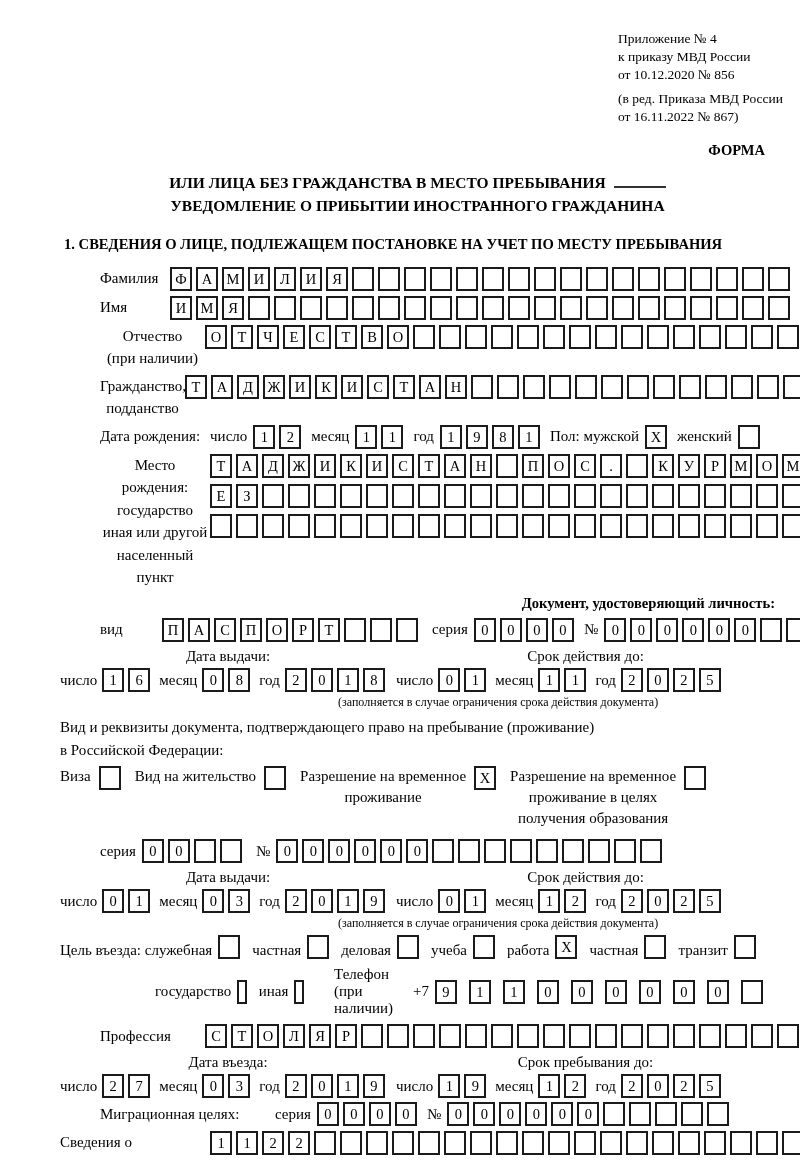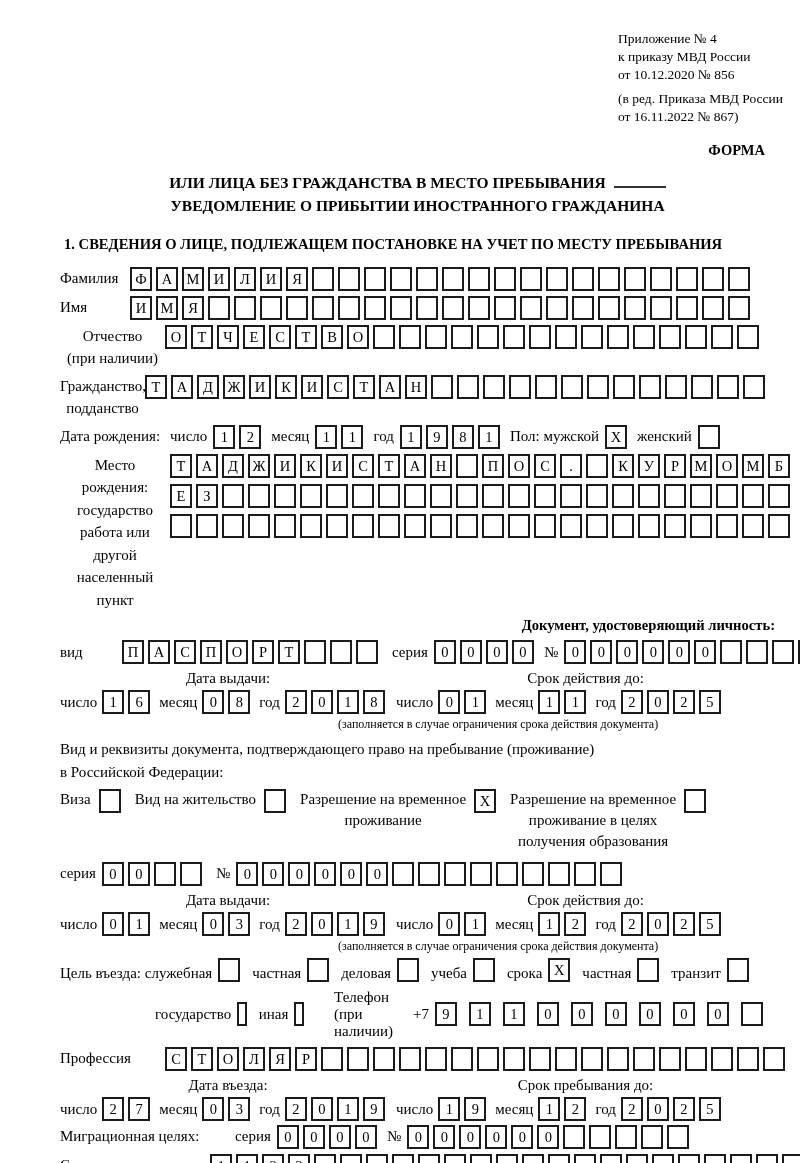--- a/index.html
+++ b/index.html
@@ -15,21 +15,21 @@
   .appendix { margin-left: 558px; font-size: 13.5px; line-height: 1.35; }
   .appendix div { white-space: nowrap; }
   .appendix .gap { height: 5px; }
   .form-label { text-align: right; font-weight: bold; font-size: 14.5px; margin: 16px 10px 0 0; }
 
   .title { text-align: center; font-weight: bold; font-size: 15.5px; line-height: 1.5; margin-top: 12px; }
   .blank-line { display: inline-block; width: 52px; border-bottom: 2px solid #333; height: 2px; margin-left: 8px; }
 
   .sec-heading { font-weight: bold; font-size: 14.6px; margin: 18px 0 14px 4px; }
 
-  .row { display: flex; align-items: center; margin-bottom: 5px; }
+  .row { display: flex; align-items: center; margin-bottom: 5px; margin-left: 40px; }
   .row.top { align-items: flex-start; }
   .lbl { flex-shrink: 0; }
   .lbl.multiline { line-height: 1.5; text-align: center; }
   .w70  { width: 70px; }
   .w85  { width: 85px; }
   .w105 { width: 105px; }
   .cells { white-space: nowrap; line-height: 0; }
   .cb {
     display: inline-block; width: 22px; height: 24px; border: 2px solid #1b1b1b;
     margin-right: 4px; text-align: center; font-size: 14.5px; line-height: 20px;
@@ -124,21 +124,21 @@
     <span class="lbl">Пол: мужской</span>
     <span class="cb ml6">X</span>
     <span class="lbl ml6">женский</span>
     <span class="cb ml6"></span>
   </div>
 
   <div class="row top" style="margin-top:4px;">
     <span class="lbl w105 multiline" style="width:110px;">
       <span>Место рождения:</span><br>
       <span>государство</span><br>
-      <span>работа или другой</span><br>
+      <span>иная или другой</span><br>
       <span>населенный пункт</span>
     </span>
     <span>
       <span class="cells" style="display:block;margin-bottom:6px;"><span class="cb">Т</span><span class="cb">А</span><span class="cb">Д</span><span class="cb">Ж</span><span class="cb">И</span><span class="cb">К</span><span class="cb">И</span><span class="cb">С</span><span class="cb">Т</span><span class="cb">А</span><span class="cb">Н</span><span class="cb"></span><span class="cb">П</span><span class="cb">О</span><span class="cb">С</span><span class="cb">.</span><span class="cb"></span><span class="cb">К</span><span class="cb">У</span><span class="cb">Р</span><span class="cb">М</span><span class="cb">О</span><span class="cb">М</span><span class="cb">Б</span></span>
       <span class="cells" style="display:block;margin-bottom:6px;"><span class="cb">Е</span><span class="cb">З</span><span class="cb"></span><span class="cb"></span><span class="cb"></span><span class="cb"></span><span class="cb"></span><span class="cb"></span><span class="cb"></span><span class="cb"></span><span class="cb"></span><span class="cb"></span><span class="cb"></span><span class="cb"></span><span class="cb"></span><span class="cb"></span><span class="cb"></span><span class="cb"></span><span class="cb"></span><span class="cb"></span><span class="cb"></span><span class="cb"></span><span class="cb"></span><span class="cb"></span></span>
       <span class="cells" style="display:block;"><span class="cb"></span><span class="cb"></span><span class="cb"></span><span class="cb"></span><span class="cb"></span><span class="cb"></span><span class="cb"></span><span class="cb"></span><span class="cb"></span><span class="cb"></span><span class="cb"></span><span class="cb"></span><span class="cb"></span><span class="cb"></span><span class="cb"></span><span class="cb"></span><span class="cb"></span><span class="cb"></span><span class="cb"></span><span class="cb"></span><span class="cb"></span><span class="cb"></span><span class="cb"></span><span class="cb"></span></span>
     </span>
   </div>
 
   <div class="center-bold">Документ, удостоверяющий личность:</div>
@@ -244,21 +244,21 @@
 
   <div class="purpose-row" style="margin-top:4px;align-items:flex-end;">
     <span class="t">Цель въезда: служебная</span>
     <span class="cb"></span>
     <span class="t">частная</span>
     <span class="cb"></span>
     <span class="t">деловая</span>
     <span class="cb"></span>
     <span class="t">учеба</span>
     <span class="cb"></span>
-    <span class="t">срока</span>
+    <span class="t">работа</span>
     <span class="cb">X</span>
     <span class="t">частная</span>
     <span class="cb"></span>
     <span class="t">транзит</span>
     <span class="cb"></span>
   </div>
   <div class="purpose-row indent95">
     <span class="t">государство</span>
     <span class="cb"></span>
     <span class="t">иная</span>

